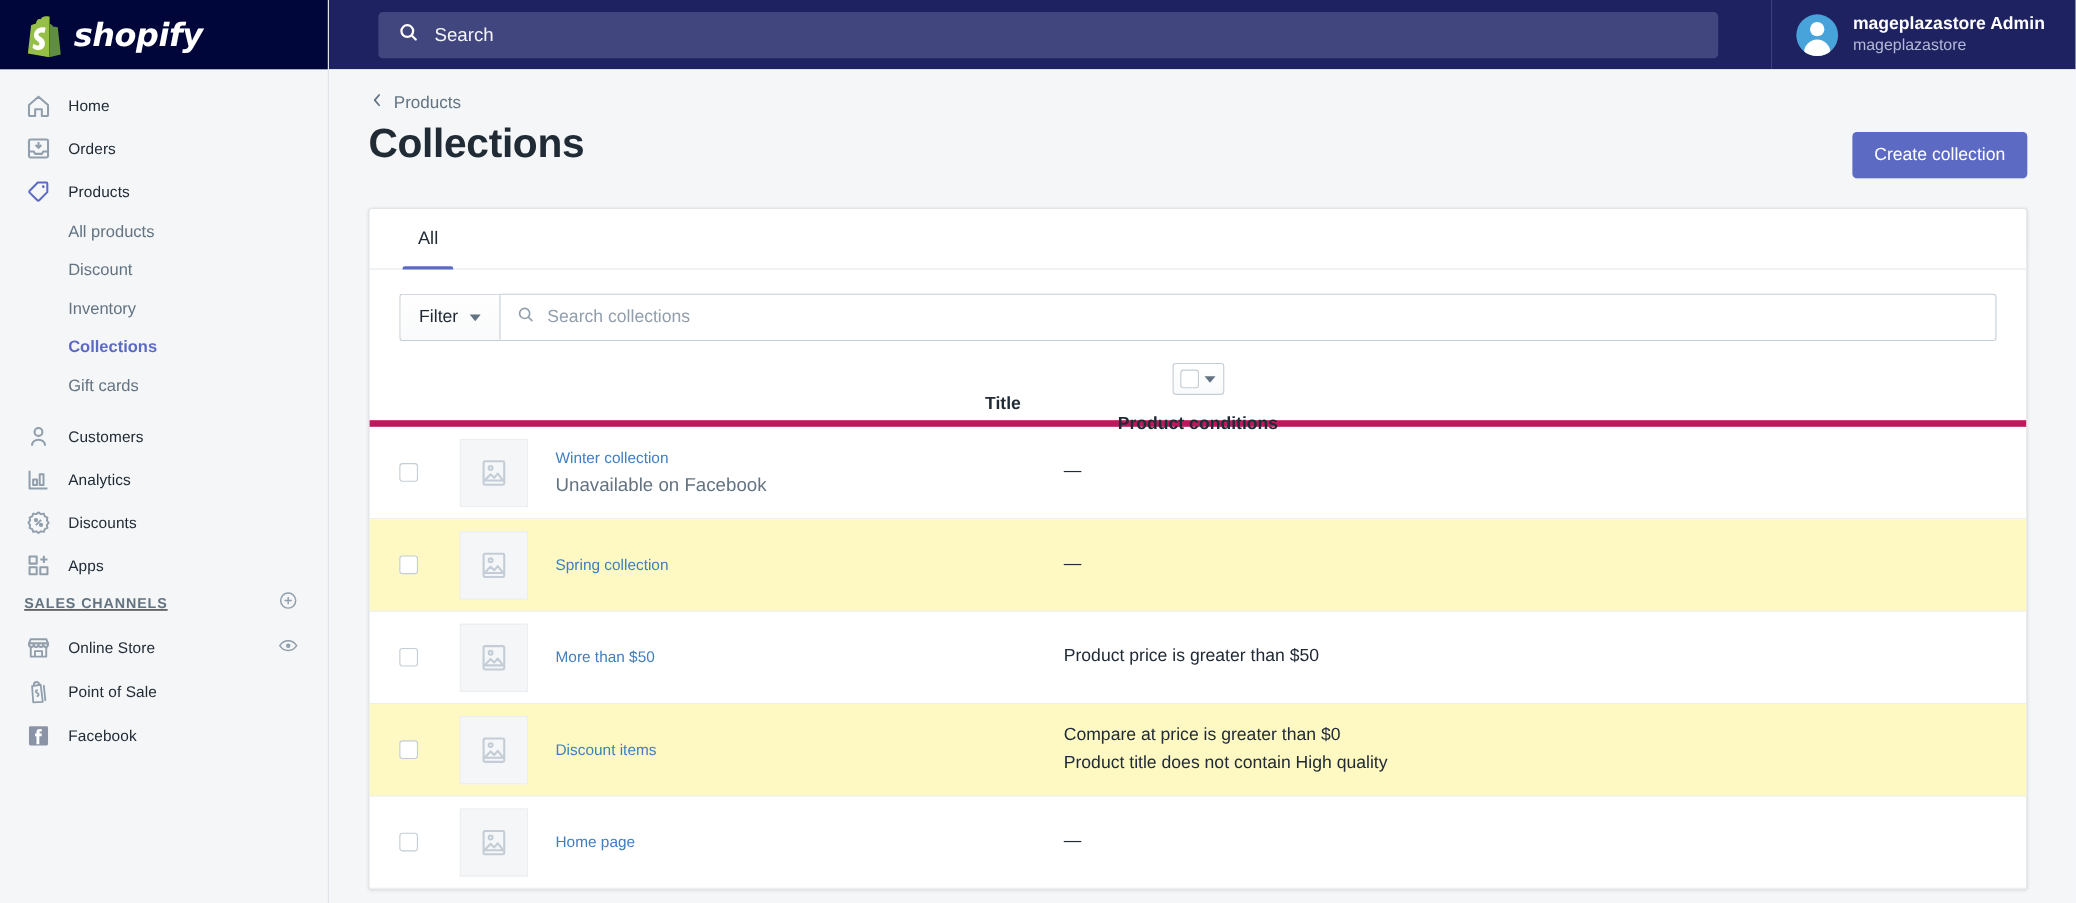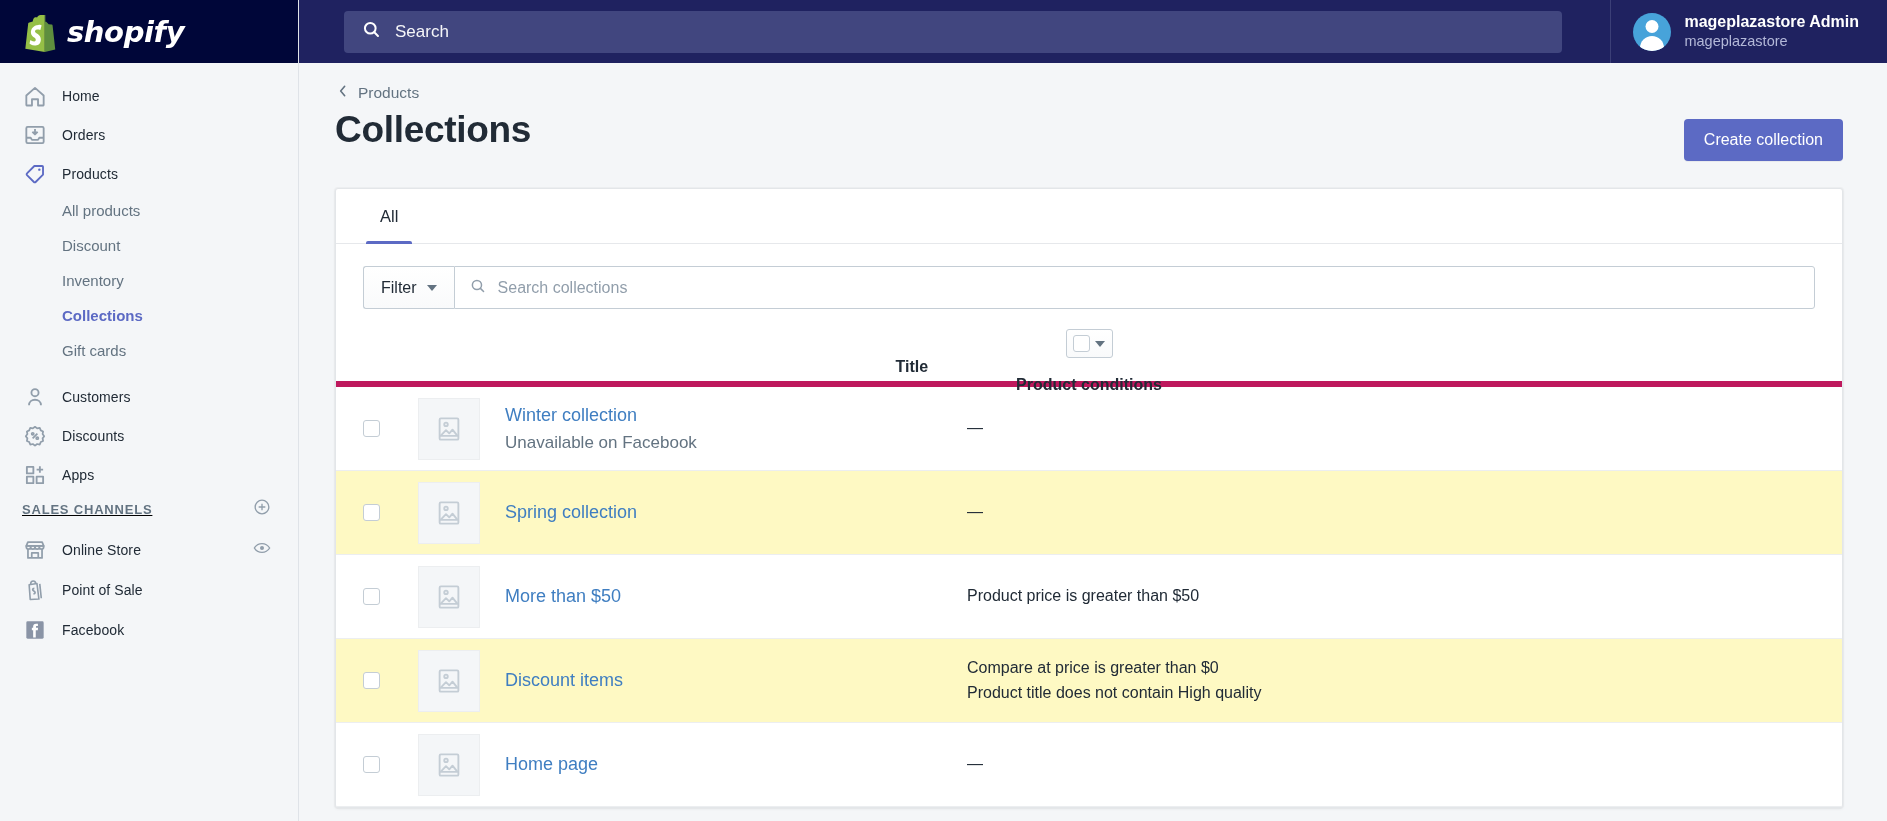--- a/index.html
+++ b/index.html
@@ -169,21 +169,21 @@
     cursor: pointer;
   }
   .row.alt { background: #fef9c3; }
   .row-cb { width: 17px; height: 17px; border: 1px solid #c4cdd5; border-radius: 3px; background:#fff; flex:0 0 17px; }
   .thumb {
     width: 62px; height: 62px; margin-left: 38px; flex: 0 0 62px;
     background: #f4f6f8; border: 1px solid #eceef0;
     display: flex; align-items: center; justify-content: center;
   }
   .title-cell { margin-left: 25px; width: 462px; }
-  .row-title { font-size: 18px; color: #3f7ec1; line-height: 1.45; }
+  .row-title { font-size: 14px; color: #3f7ec1; line-height: 1.45; }
   .row-sub { font-size: 17px; color: #637381; line-height: 1.5; margin-top: 2px; }
   .cond-cell { font-size: 16px; color: #212b36; line-height: 1.55; }
 </style>
 </head>
 <body>
 
 <div class="app">
 
   <aside class="sidebar">
     <div class="logo-bar">
@@ -247,20 +247,30 @@
       <div class="nav-item" style="margin-top:9px">
         <span class="nav-icon">
           <svg viewBox="0 0 24 24" width="26" height="26" fill="none" stroke="#919eab" stroke-width="1.7" stroke-linejoin="round">
             <circle cx="12" cy="8" r="3.3"></circle>
             <path d="M6.5 19.5c0-3 2.5-5 5.5-5s5.5 2 5.5 5"></path>
           </svg>
         </span>
         <span class="nav-label">Customers</span>
       </div>
 
+      <div class="nav-item">
+        <span class="nav-icon">
+          <svg viewBox="0 0 24 24" width="26" height="26" fill="none" stroke="#919eab" stroke-width="1.7" stroke-linejoin="round">
+            <path d="M4.5 4.5v15h15"></path>
+            <rect x="7.5" y="12" width="3.2" height="4.5"></rect>
+            <rect x="13" y="7.5" width="3.2" height="9"></rect>
+          </svg>
+        </span>
+        <span class="nav-label">Analytics</span>
+      </div>
 
       <div class="nav-item">
         <span class="nav-icon">
           <svg viewBox="0 0 24 24" width="26" height="26" fill="none" stroke="#919eab" stroke-width="1.6" stroke-linejoin="round">
             <path d="M12 3.5l2 1.5 2.4-.5.9 2.3 2.2 1-.5 2.4 1.5 2-1.5 2 .5 2.4-2.2 1-.9 2.3-2.4-.5-2 1.5-2-1.5-2.4.5-.9-2.3-2.2-1 .5-2.4-1.5-2 1.5-2-.5-2.4 2.2-1 .9-2.3 2.4.5z"></path>
             <path d="M9.8 14.2l4.4-4.4"></path>
             <circle cx="9.9" cy="10" r="1"></circle>
               <circle cx="14.1" cy="14" r="1"></circle>
           </svg>
         </span>

